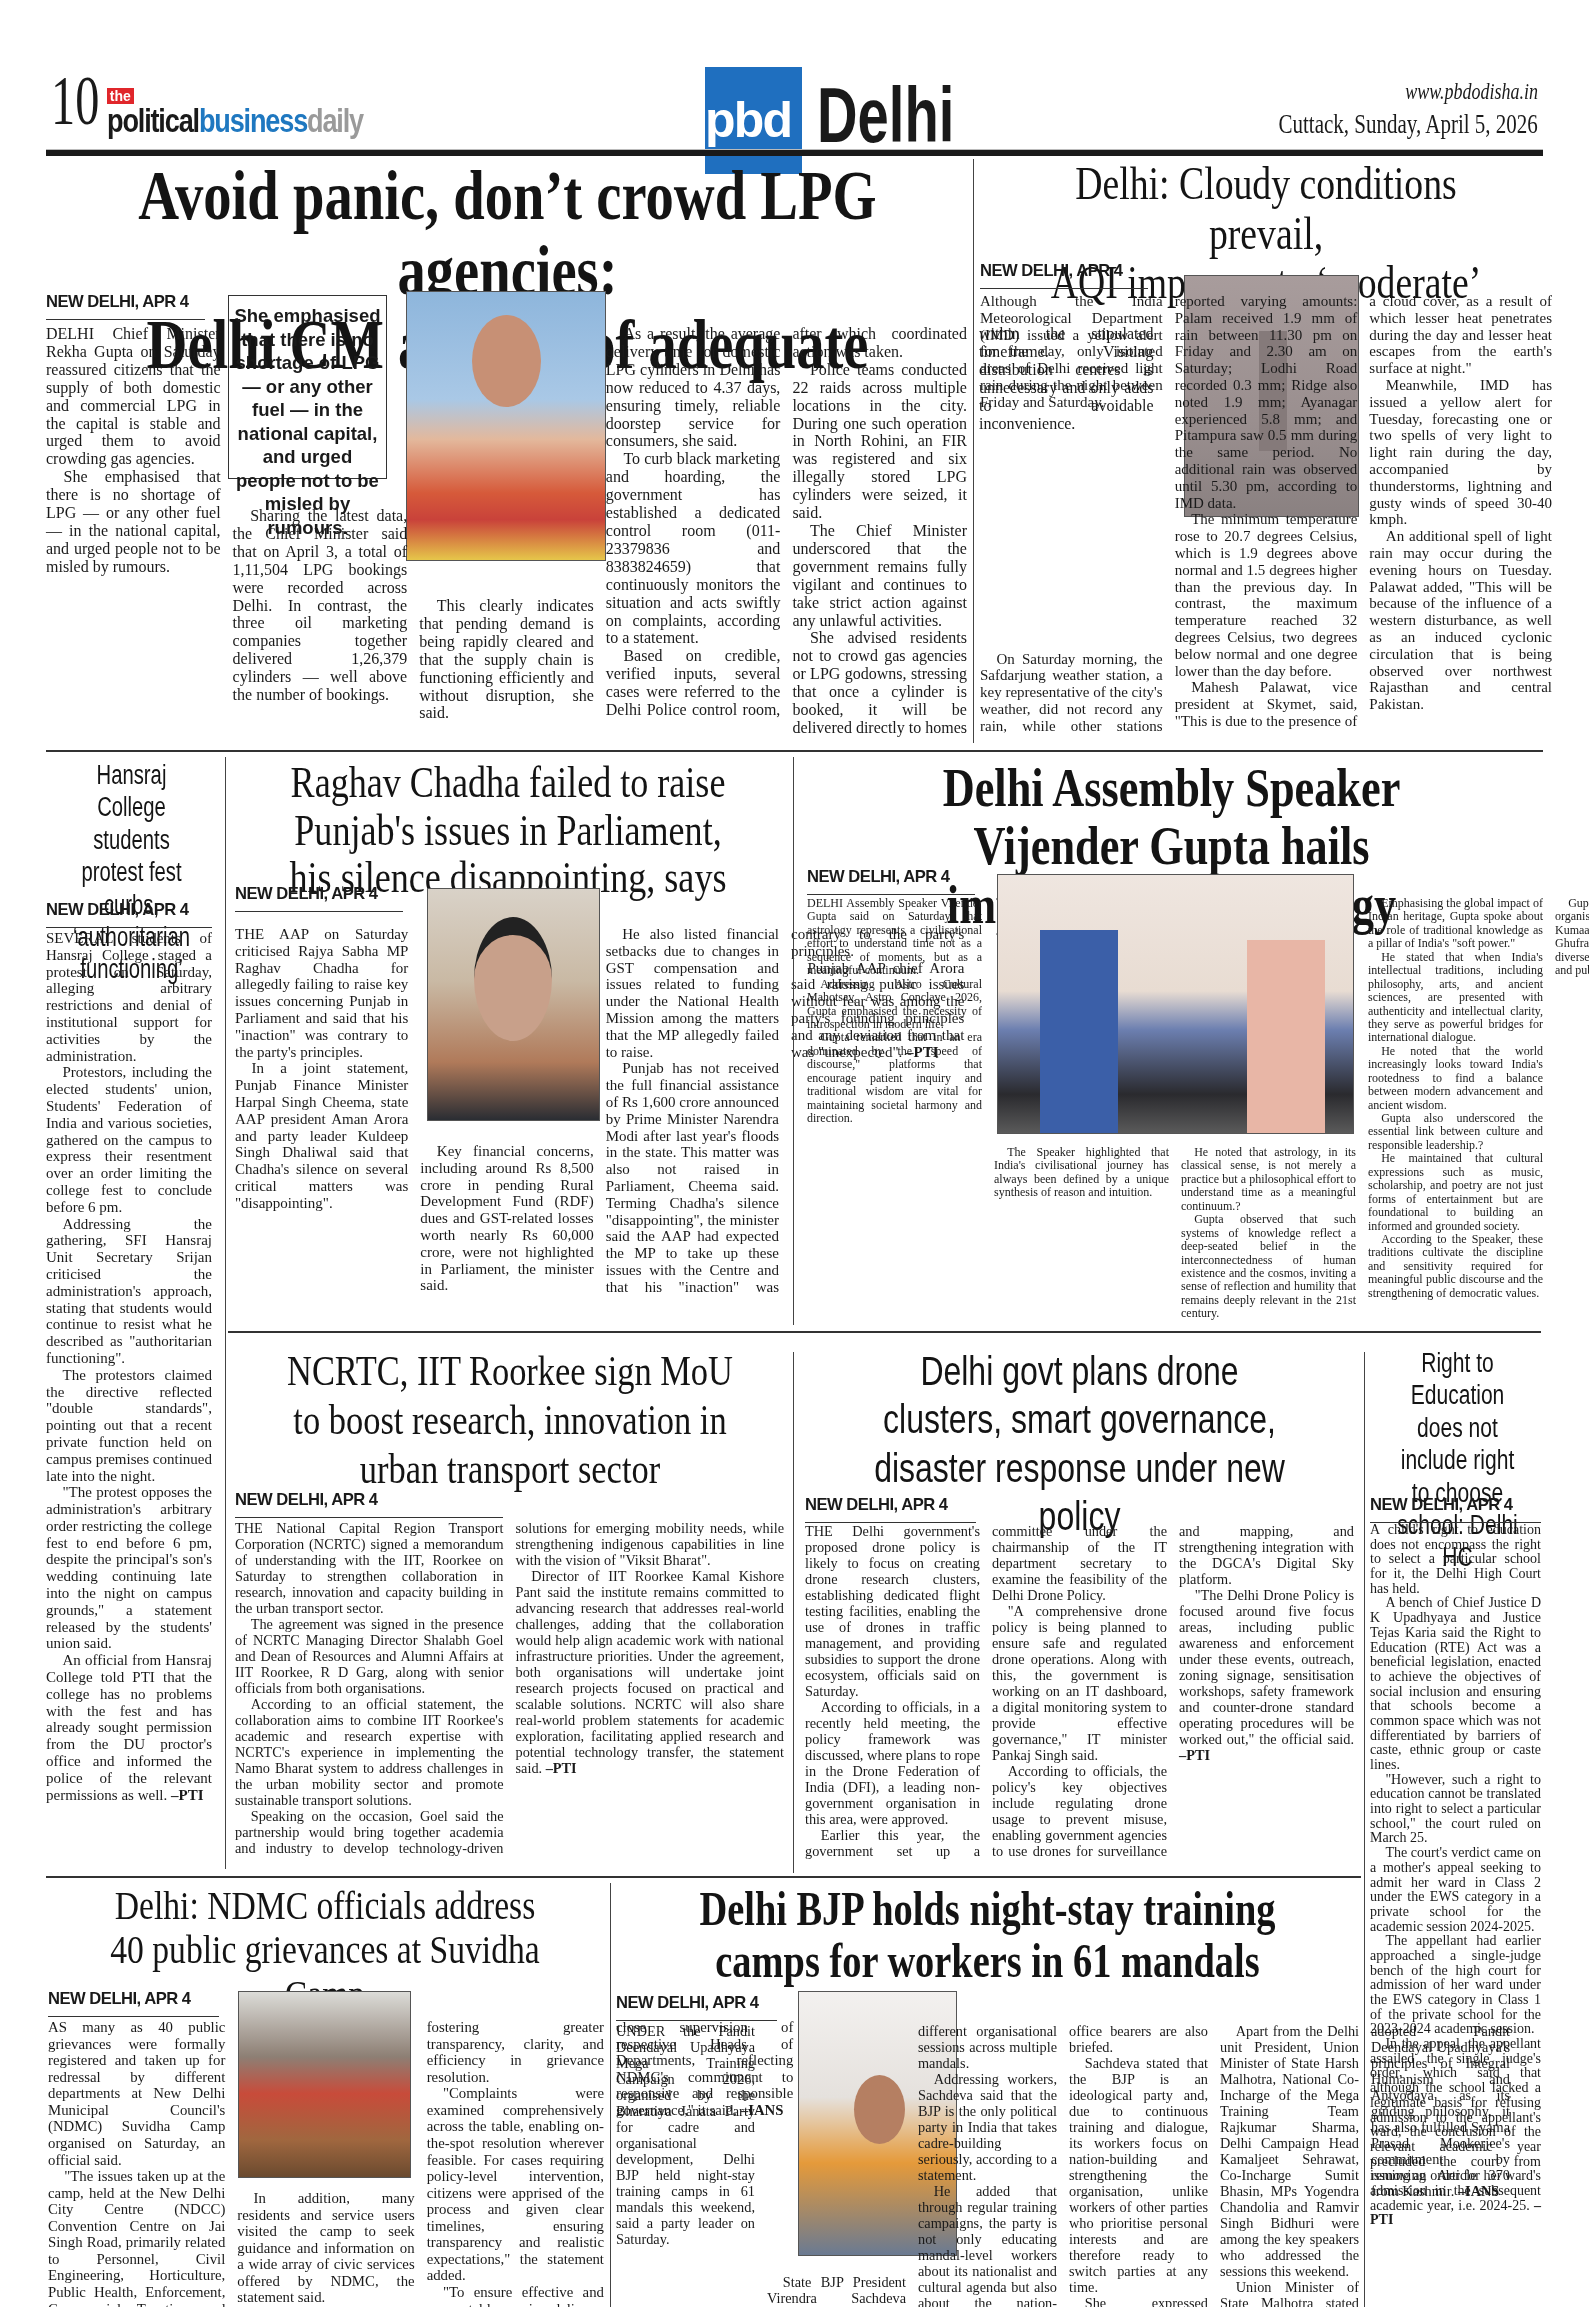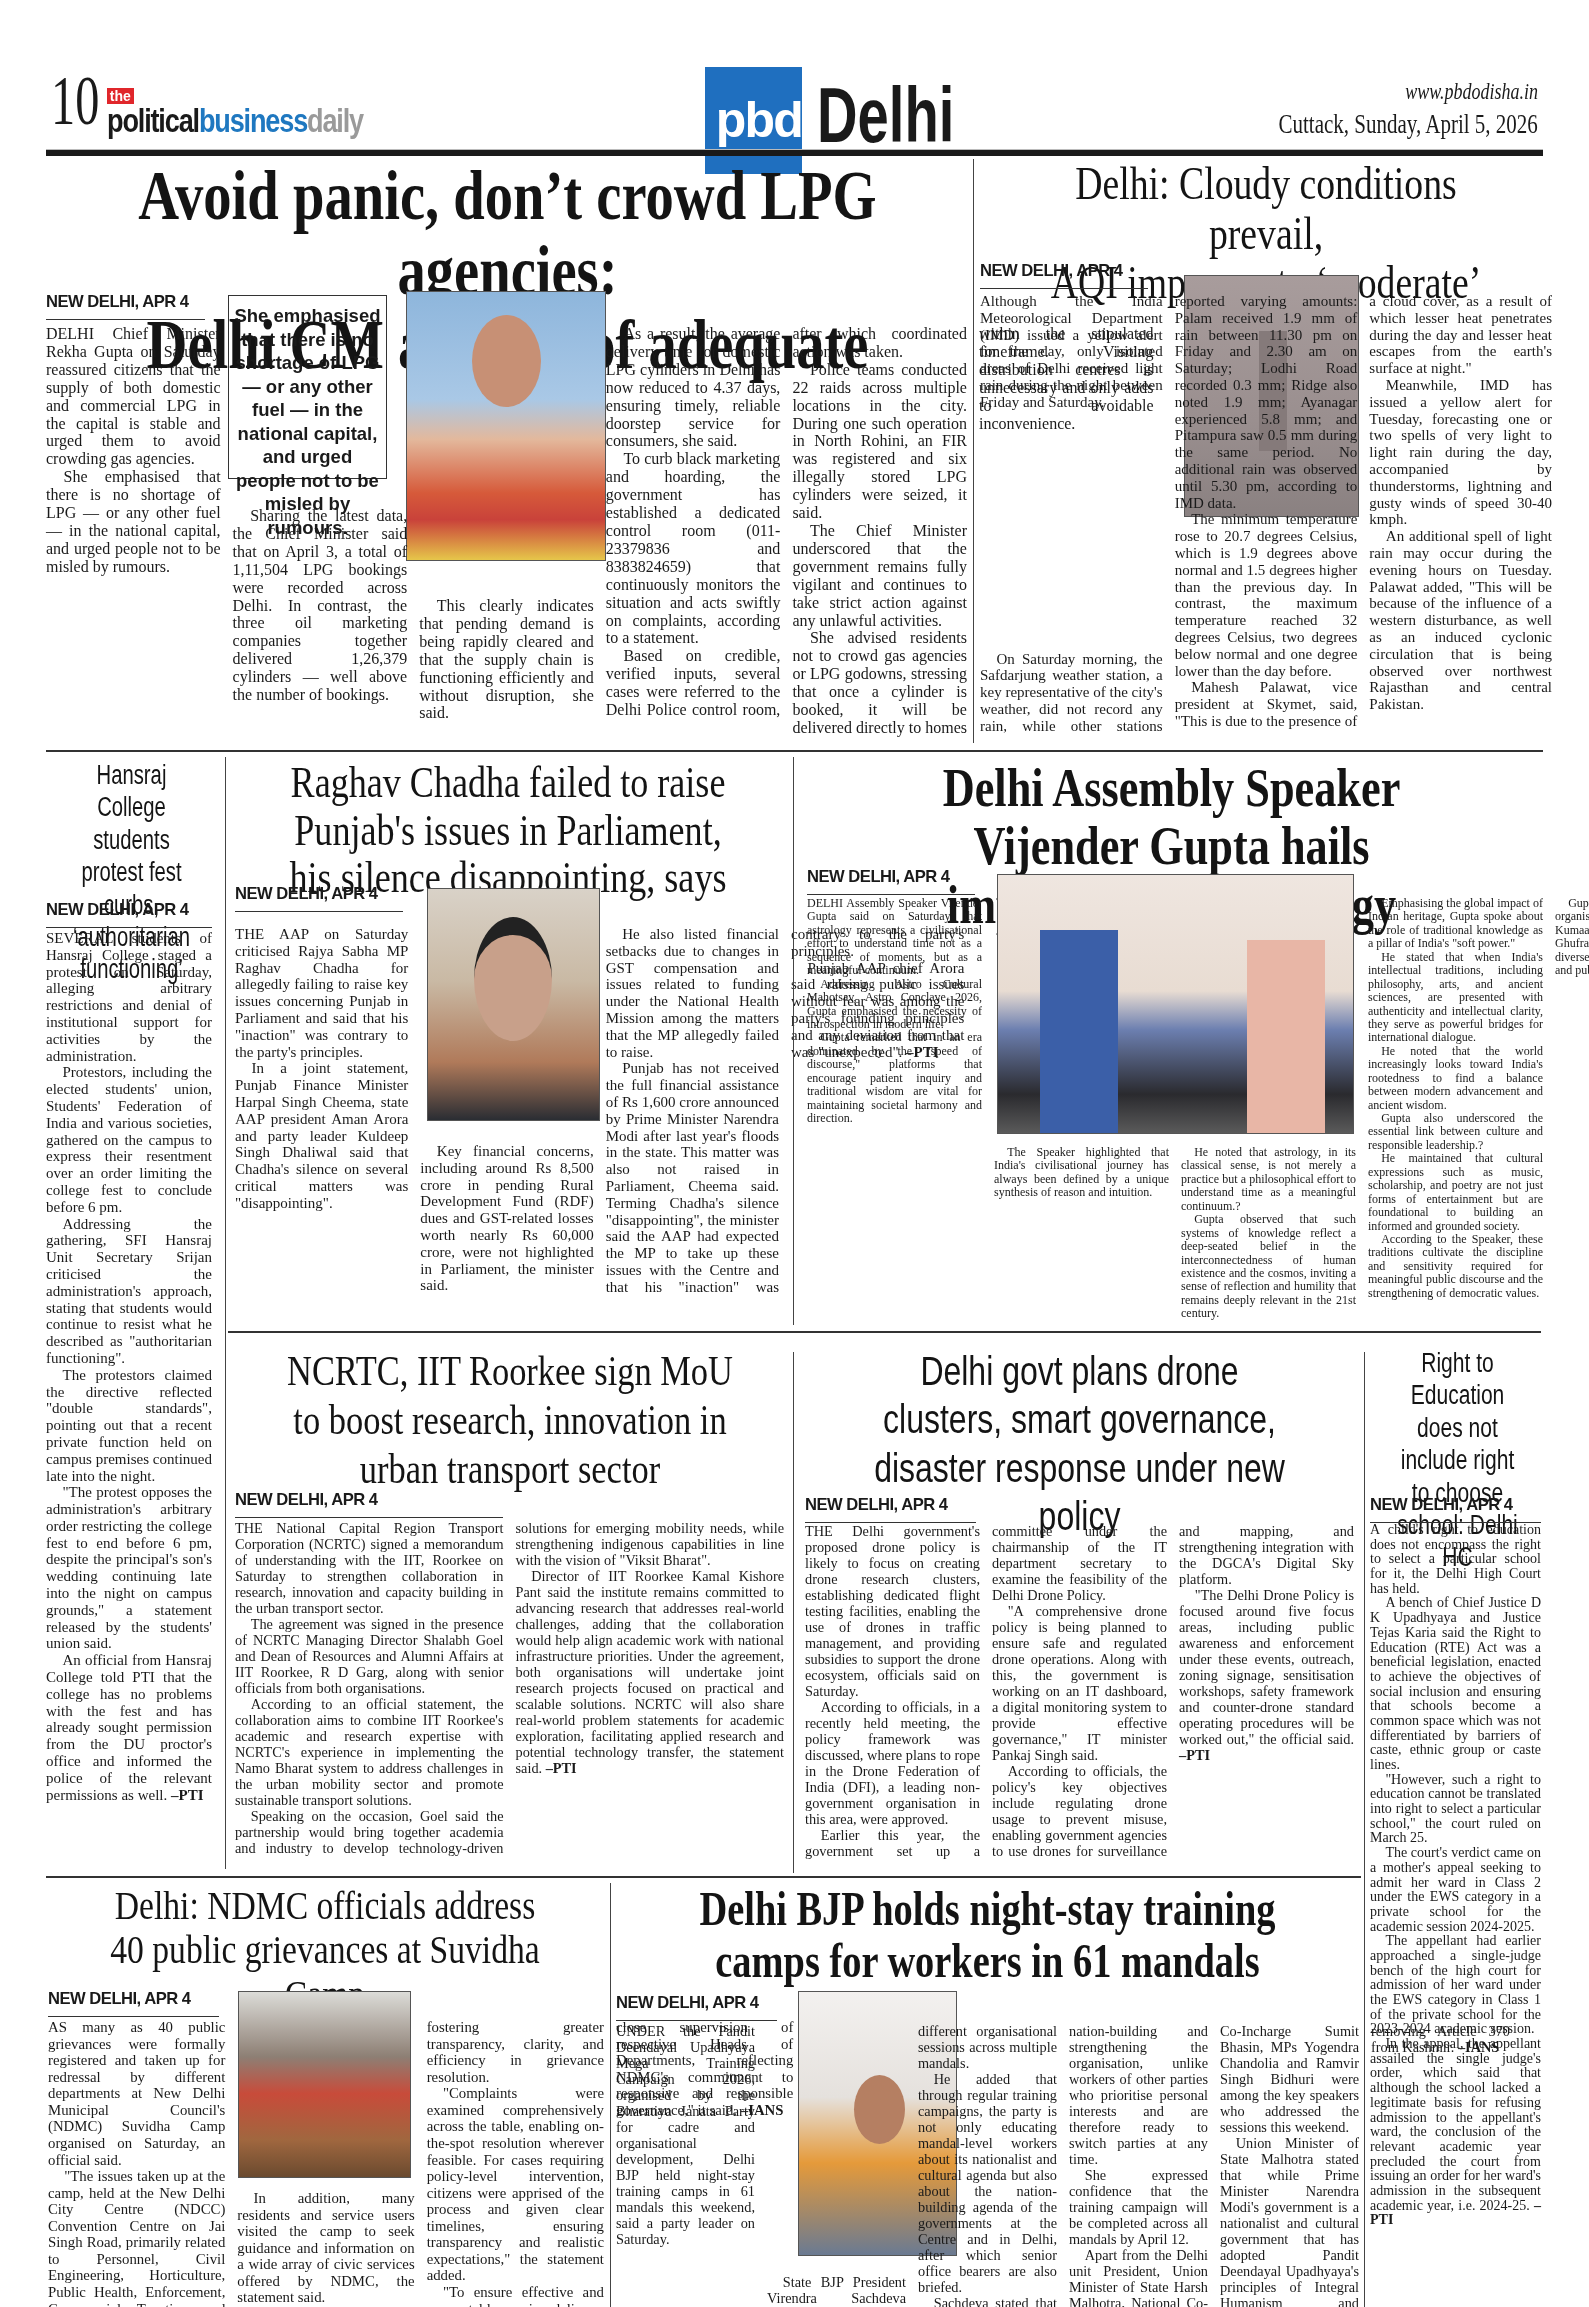--- a/index.html
+++ b/index.html
@@ -4,21 +4,21 @@
 <style>
   html,body{margin:0;padding:0;background:#fff;}
   body{width:1589px;height:2452px;position:relative;overflow:hidden;color:#1a1a1a;font-family:"Liberation Serif","DejaVu Serif",serif;}
   .abs{position:absolute;}
   
   .pageno{left:51px;top:67px;font-size:69px;line-height:1;font-family:"Liberation Serif",serif;transform:scaleX(0.7);transform-origin:left;}
   .brand{left:107px;top:88px;}
   .brand .the{display:inline-block;background:#e0262b;color:#fff;font-family:"Liberation Sans",sans-serif;font-weight:700;font-size:14px;padding:0.9px 2.8px;line-height:1;}
   .brand .word{font-family:"Liberation Sans",sans-serif;font-weight:700;font-size:33px;line-height:1;letter-spacing:-1.4px;transform:scaleX(0.82);transform-origin:left;display:block;}
   .brand .p{color:#1a1a1a}.brand .b{color:#1f78c0}.brand .d{color:#9a9a9a}
-  .pbd{left:705px;top:67px;width:97px;height:107px;background:#1f6fbf;color:#fff;font-family:"Liberation Sans",sans-serif;font-weight:700;font-size:50px;line-height:107px;text-align:right;letter-spacing:-1.8px;}
+  .pbd{left:705px;top:67px;width:97px;height:107px;background:#1f6fbf;color:#fff;font-family:"Liberation Sans",sans-serif;font-weight:700;font-size:50px;line-height:107px;text-align:left;letter-spacing:-1.8px;}
   .sec{left:817px;top:76px;font-family:"Liberation Sans",sans-serif;font-weight:700;font-size:78px;line-height:1;transform:scaleX(0.72);transform-origin:left;}
   .url{right:51px;top:78px;font-size:24px;font-style:italic;transform:scaleX(0.75);transform-origin:right;}
   .date{right:51px;top:108px;font-size:28px;transform:scaleX(0.75);transform-origin:right;}
   .rule-top{left:46px;top:149px;width:1497px;height:5.5px;background:#1a1a1a;border-top:1.4px solid #bbb;}
   .hrule{height:1.8px;background:#333;}
   .vrule{width:1.4px;background:#444;}
   
   .hl{text-align:center;line-height:1.08;color:#141414;}
   .hl-bold{font-family:"Liberation Serif",serif;font-weight:700;}
   .hl-norm{font-family:"Liberation Serif",serif;font-weight:400;}
@@ -218,20 +218,21 @@
 <article>
   <div class="abs hl hl-bold" style="left:616px;top:1883px;width:743px;font-size:48px;transform:scaleX(0.8);transform-origin:center top;">Delhi BJP holds night-stay training camps for workers in 61 mandals</div>
   <div class="abs dateline" style="left:616px;top:1993px;width:161px;">NEW DELHI, APR 4</div>
   <div class="abs photo" style="left:798px;top:1991px;width:157px;height:263px;background:linear-gradient(180deg,#f3f1ef 0%,#e5e1dd 40%,#e59a3a 65%,#6a7a92 100%);" title="Delhi BJP President Virendra Sachdeva speaking into a microphone">
     <div style="position:absolute;left:55px;top:83px;width:51px;height:69px;border-radius:50%;background:#b57f62;"></div>
   </div>
   <div class="abs body cols" style="left:616px;top:2023px;width:743px;height:376px;column-count:5;font-size:14.3px;" id="bjp-body">
       <p>UNDER the Pandit Deendayal Upadhyaya Mega Training Campaign 2026, organised by the Bharatiya Janata Party for cadre and organisational development, Delhi BJP held night-stay training camps in 61 mandals this weekend, said a party leader on Saturday.</p>
       <div style="height: 251px; break-inside: avoid;"></div>
       <p>State BJP President Virendra Sachdeva addressed the session in Vishwas Nagar mandal, while various senior leaders and state office bearers addressed different organisational sessions across multiple mandals.</p>
+      <p>Addressing workers, Sachdeva said that the BJP is the only political party in India that takes cadre-building seriously, according to a statement.</p>
       <p>He added that through regular training campaigns, the party is not only educating mandal-level workers about its nationalist and cultural agenda but also about the nation-building agenda of the governments at the Centre and in Delhi, after which senior office bearers are also briefed.</p>
       <p>Sachdeva stated that the BJP is an ideological party and, due to continuous training and dialogue, its workers focus on nation-building and strengthening the organisation, unlike workers of other parties who prioritise personal interests and are therefore ready to switch parties at any time.</p>
       <p>She expressed confidence that the training campaign will be completed across all mandals by April 12.</p>
       <p>Apart from the Delhi unit President, Union Minister of State Harsh Malhotra, National Co-Incharge of the Mega Training Team Rajkumar Sharma, Delhi Campaign Head Kamaljeet Sehrawat, Co-Incharge Sumit Bhasin, MPs Yogendra Chandolia and Ramvir Singh Bidhuri were among the key speakers who addressed the sessions this weekend.</p>
       <p>Union Minister of State Malhotra stated that while Prime Minister Narendra Modi's government is a nationalist and cultural government that has adopted Pandit Deendayal Upadhyaya's principles of Integral Humanism and Antyodaya as its guiding philosophy, it has also fulfilled Syama Prasad Mookerjee's commitment by removing Article 370 from Kashmir.<span class="cred"> –IANS</span></p>
     </div>
 </article>
 
 
 </body></html>

